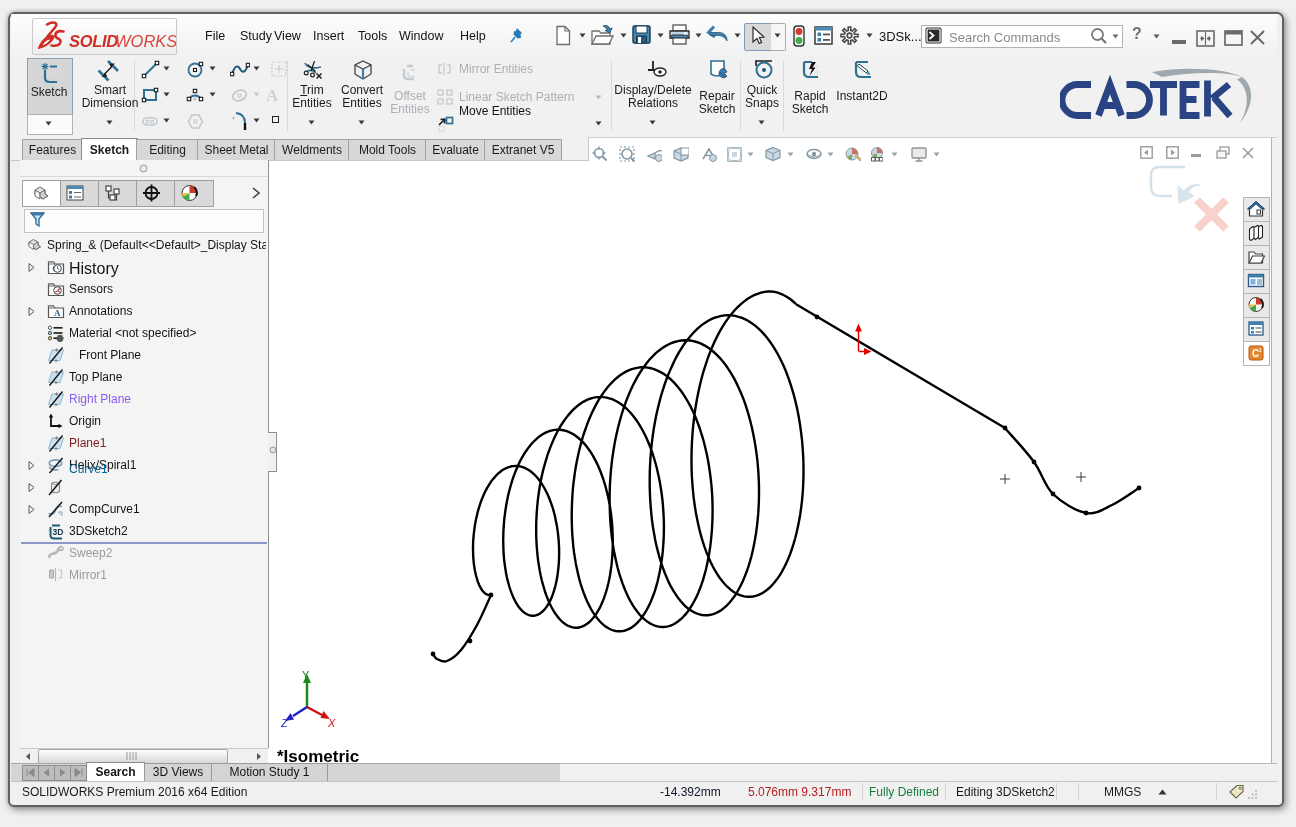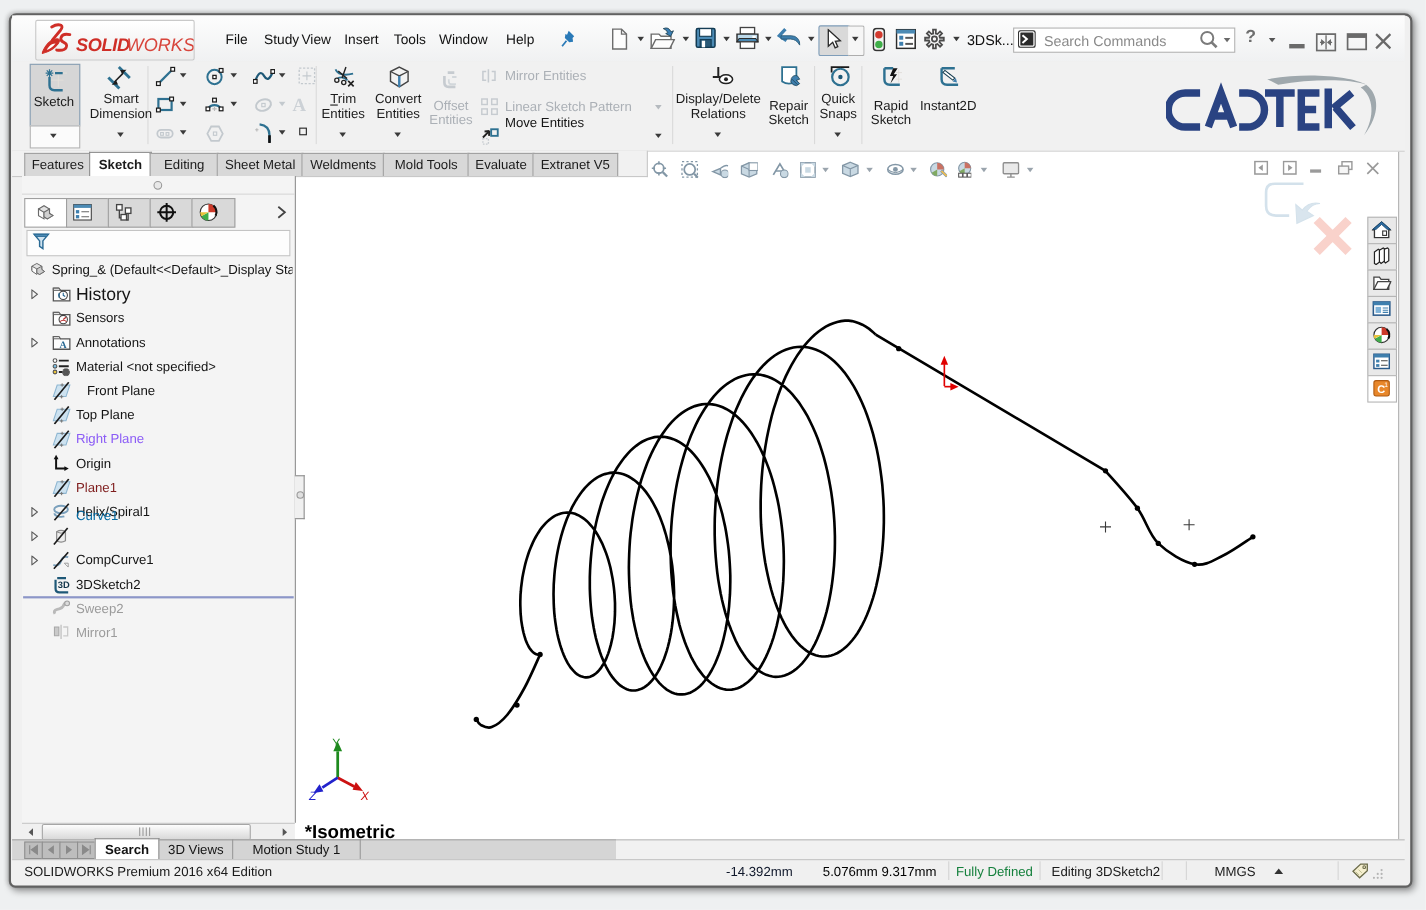--- a/index.html
+++ b/index.html
@@ -739,21 +739,21 @@
   </svg>
 <svg class="a" style="left:72px;top:767px" width="12" height="11" viewBox="0 0 12 11">
     <path d="M10 1.5 v8 M3 1.5 L8.5 5.5 L3 9.5z" fill="#8a8a8a" stroke="#8a8a8a" stroke-width="1"></path>
   </svg>
 <div class="btab" style="left:86px;top:762px;height:19px;width:57px;background:#fff;font-weight:bold;line-height:19px;border-color:#888">Search</div>
 <div class="btab" style="left:144px;width:66px">3D Views</div>
 <div class="btab" style="left:211px;width:115px">Motion Study 1</div>
 <div class="a" style="left:11px;top:781px;width:1266px;height:21px;background:#f0f0f0;border-top:1px solid #c4c4c4"></div>
 <div class="a" style="left:22px;top:785px;font-size:12px;color:#1a1a1a">SOLIDWORKS Premium 2016 x64 Edition</div>
 <div class="a" style="left:660px;top:785px;width:64px;text-align:left;font-size:12px;color:#0f172a">-14.392mm</div>
-<div class="a" style="left:748px;top:785px;font-size:12px;color:#000000">5.076mm 9.317mm</div>
+<div class="a" style="left:748px;top:785px;font-size:12px;color:#b91c1c">5.076mm 9.317mm</div>
 <div class="a" style="left:869px;top:785px;font-size:12px;color:#15803d">Fully Defined</div>
 <div class="a" style="left:956px;top:785px;font-size:12px;color:#1a1a1a">Editing 3DSketch2</div>
 <div class="a" style="left:1104px;top:785px;font-size:12px;color:#1a1a1a">MMGS</div>
 <svg class="a" style="left:1158px;top:789px" width="9" height="6" viewBox="0 0 9 6">
     <path d="M0.5 5.5 h8 L4.5 0.5Z" fill="#333"></path>
   </svg>
 <div class="a" style="left:862px;top:783px;width:1px;height:17px;background:#d4d4d4"></div>
 <div class="a" style="left:945px;top:783px;width:1px;height:17px;background:#d4d4d4"></div>
 <div class="a" style="left:1056px;top:783px;width:1px;height:17px;background:#d4d4d4"></div>
 <div class="a" style="left:1078px;top:783px;width:1px;height:17px;background:#d4d4d4"></div>

